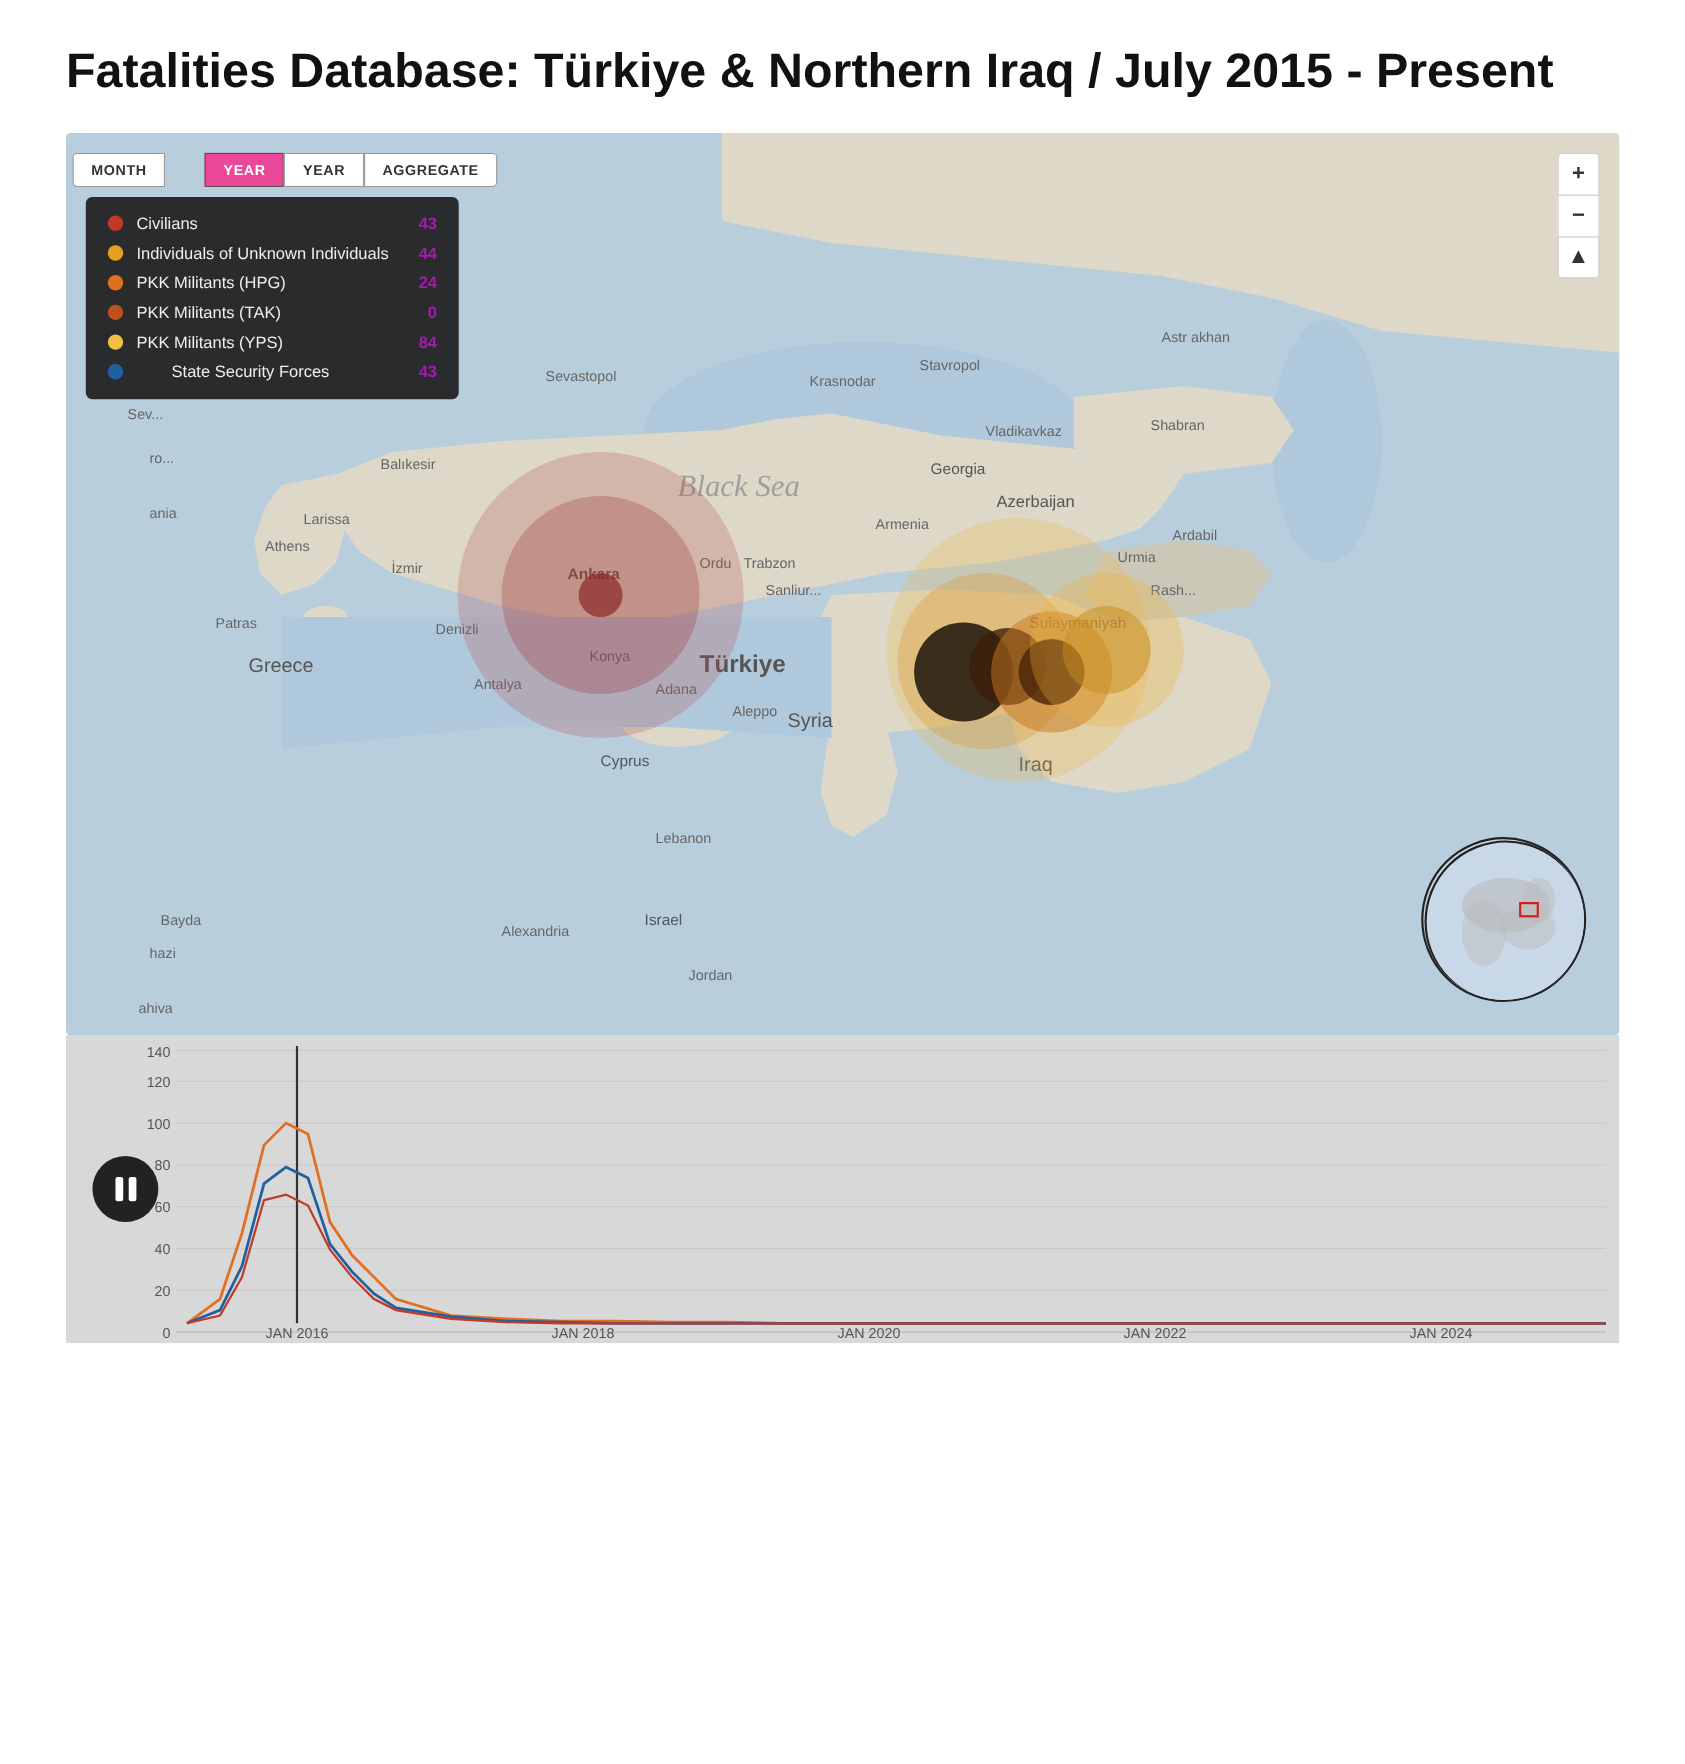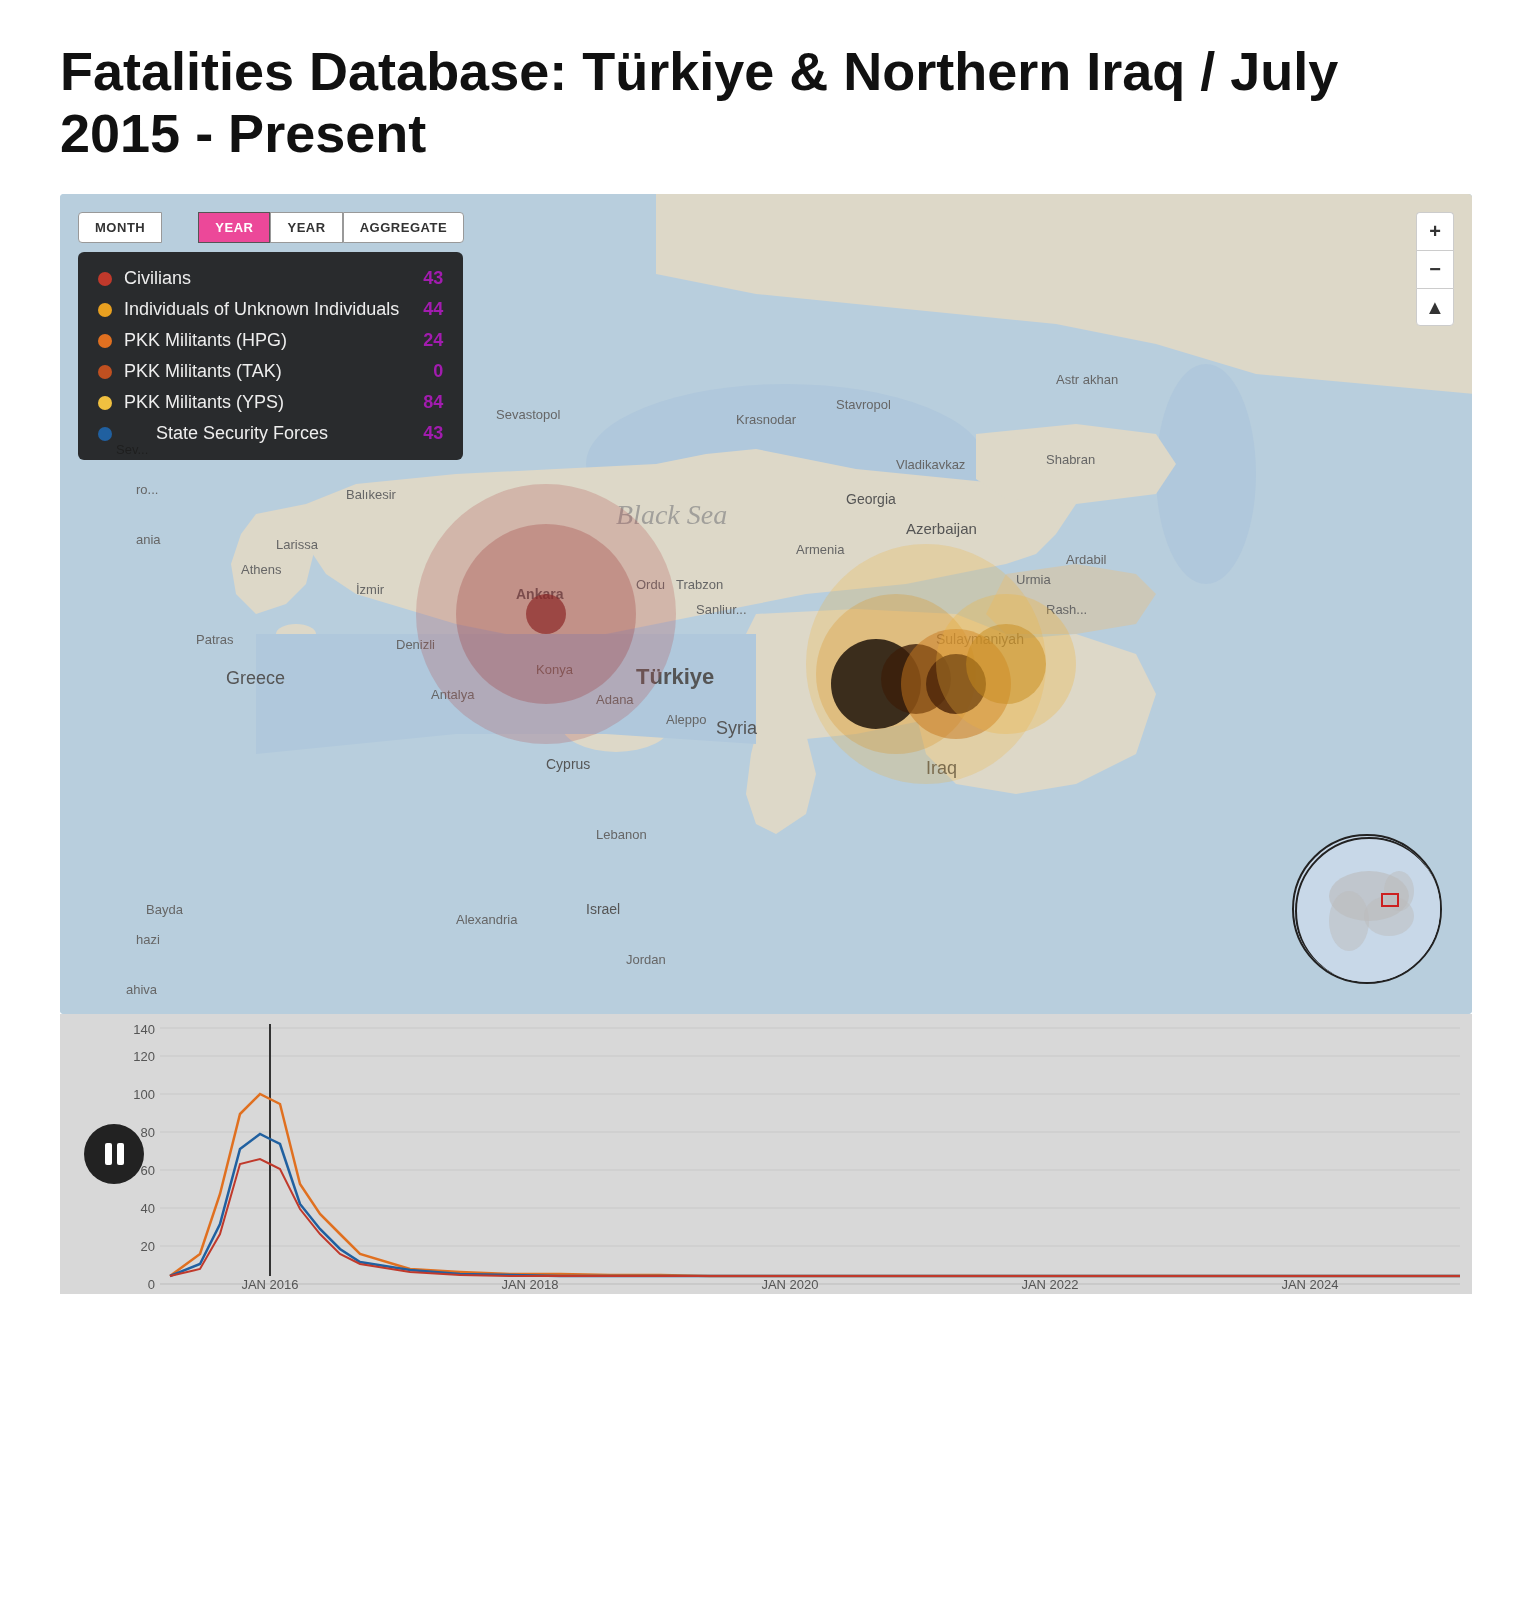--- a/index.html
+++ b/index.html
@@ -6,21 +6,21 @@
     body {
       font-family: -apple-system, BlinkMacSystemFont, 'Segoe UI', sans-serif;
       background: #fff;
       width: 1532px;
       min-height: 1604px;
     }
     .page-container {
       padding: 40px 60px 40px 60px;
     }
     .page-title {
-      font-size: 54px;
+      font-size: 44px;
       font-weight: 800;
       color: #111;
       line-height: 1.15;
       margin-bottom: 30px;
     }
     .map-section {
       position: relative;
       width: 100%;
       height: 820px;
       border-radius: 4px;
@@ -30,21 +30,21 @@
     
     .map-bg {
       position: absolute;
       top: 0; left: 0;
       width: 100%; height: 100%;
     }
     
     .map-toolbar {
       position: absolute;
       top: 18px;
-      left: 18px;
+      left: 6px;
       display: flex;
       gap: 0;
       z-index: 10;
     }
     .toolbar-btn {
       padding: 7px 16px;
       font-size: 13px;
       font-weight: 700;
       letter-spacing: 0.04em;
       border: 1.5px solid #999;
@@ -69,21 +69,21 @@
       color: #fff;
       border-radius: 6px;
       padding: 16px 20px;
       z-index: 10;
       min-width: 320px;
     }
     .legend-item {
       display: flex;
       align-items: center;
       margin-bottom: 10px;
-      font-size: 18px;
+      font-size: 15px;
     }
     .legend-item:last-child { margin-bottom: 0; gap: 32px; }
     .legend-dot {
       width: 14px;
       height: 14px;
       border-radius: 50%;
       margin-right: 12px;
       flex-shrink: 0;
     }
     .legend-label {

